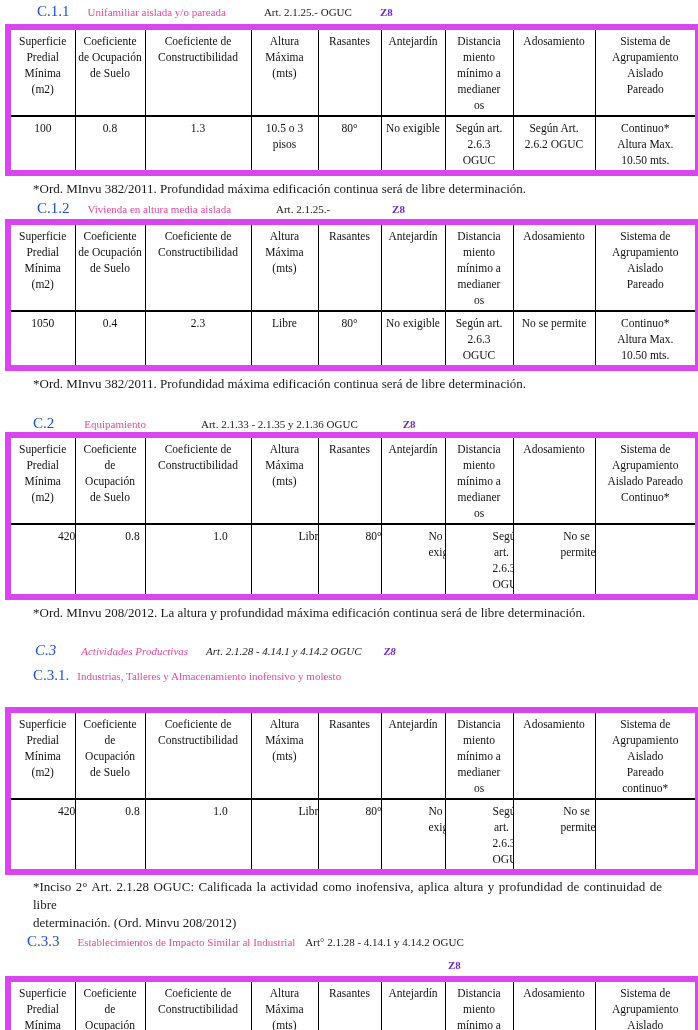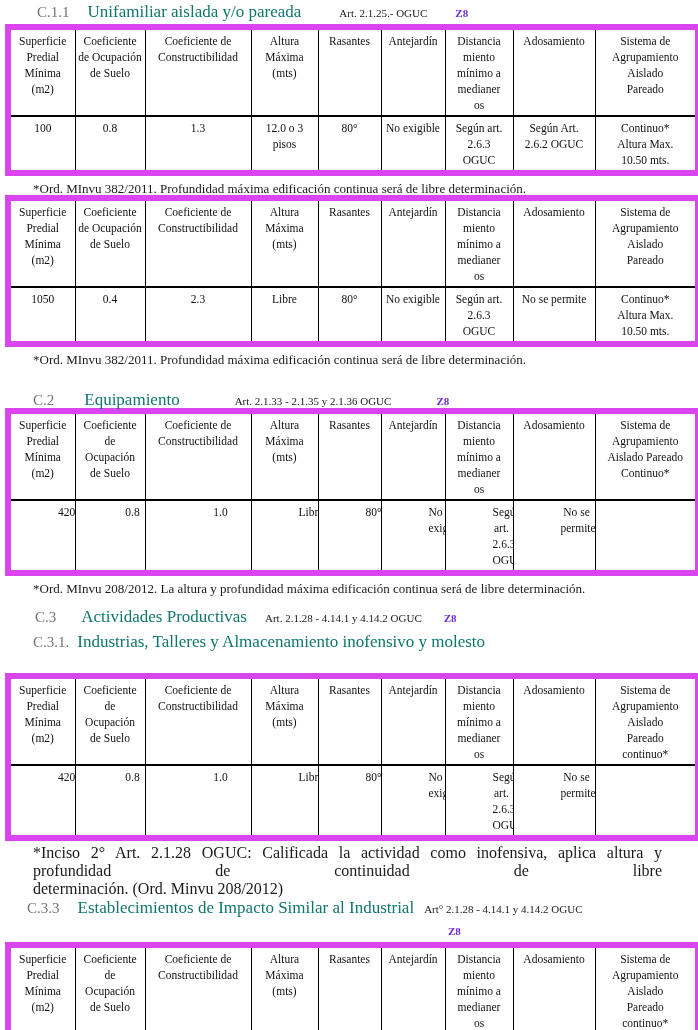--- a/index.html
+++ b/index.html
@@ -1,31 +1,31 @@
 <!DOCTYPE html>
 <html><head>
 <meta charset="utf-8">
 <style>
   html,body{margin:0;padding:0;background:#ffffff;}
   body{font-family:"Liberation Serif","DejaVu Serif",serif;color:#111;}
   .page{position:relative;width:698px;height:1030px;background:#fff;overflow:hidden;padding-top:2px;box-sizing:border-box;}
 
   
   .heading{padding-left:37px;white-space:nowrap;}
-  .hnum{font-size:15px;color:#737373;}
-  .htitle{font-size:17px;color:#0f766e;}
+  .hnum{font-size:15px;color:#1d4ed8;}
+  .htitle{font-size:11px;color:#ec4899;}
   .href{font-size:11px;color:#1a1a1a;}
   .hzone{font-size:11px;font-weight:bold;color:#6d28d9;}
   .h-c11{height:22px;}
   .h-c11 .htitle{margin-left:18px;} .h-c11 .href{margin-left:38px;margin-top:8px;} .h-c11 .hzone{margin-left:28px;}
   .h-c12{height:20px;margin-top:4px;}
   .h-c12 .htitle{margin-left:18px;} .h-c12 .href{margin-left:45px;} .h-c12 .hzone{margin-left:62px;}
   .h-c2{height:18px;margin-top:24px;padding-left:33px;}
   .h-c2 .htitle{margin-left:30px;} .h-c2 .href{margin-left:55px;} .h-c2 .hzone{margin-left:45px;}
-  .h-c3{height:18px;margin-top:12px;padding-left:35px;}
+  .h-c3{height:18px;margin-top:22px;padding-left:35px;font-style:italic;}
   .h-c3 .htitle{margin-left:25px;} .h-c3 .href{margin-left:18px;} .h-c3 .hzone{margin-left:22px;}
   .h-c31{height:18px;margin-top:7px;padding-left:33px;}
   .h-c31 .htitle{margin-left:8px;}
   .h-c33{height:18px;padding-left:27px;}
   .h-c33 .htitle{margin-left:18px;} .h-c33 .href{margin-left:10px;}
   .zone-line{margin-top:5px;height:18px;padding-left:448px;}
   .zone-line .hzone{margin-left:0;}
 
   
   table.ztable{border-collapse:collapse;table-layout:fixed;margin-left:5px;width:690px;border:6px solid #d946ef;}
@@ -38,21 +38,21 @@
     overflow:hidden;
   }
   .ztable thead th{border-bottom:2px solid #000;height:76px;}
   .ztable tbody td{height:46px;}
   .t-tall tbody td{height:50px;padding-left:47px;}
   .c1{width:67px;} .c2{width:70px;} .c3{width:106px;} .c4{width:67px;} .c5{width:63px;}
   .c6{width:64px;} .c7{width:68px;} .c8{width:82px;} .c9{width:103px;}
 
   
   .footnote{padding-left:33px;font-size:13px;color:#1a1a1a;margin-top:5px;height:14px;white-space:nowrap;}
-  .footnote2{padding-left:33px;padding-right:36px;font-size:16px;color:#1a1a1a;margin-top:3px;}
+  .footnote2{padding-left:33px;padding-right:36px;font-size:13px;color:#1a1a1a;margin-top:3px;}
   .footnote2 .fline1{display:block;text-align:justify;text-align-last:justify;line-height:18px;}
   .footnote2 .fline2{display:block;line-height:18px;}
   .mt-t4{margin-top:23px;}
   .mt-t5{margin-top:3px;}
 </style>
 </head>
 <body>
 
 <div class="page">
 
@@ -97,37 +97,40 @@
 Agrupamiento
 Aislado
 Pareado</th>
     </tr>
       </thead>
     <tbody>
         <tr>
       <td>100</td>
       <td>0.8</td>
       <td>1.3</td>
-      <td>12.0 o 3
+      <td>10.5 o 3
 pisos</td>
       <td>80°</td>
       <td>No exigible</td>
       <td>Según art.
 2.6.3
 OGUC</td>
       <td>Según Art.
 2.6.2 OGUC</td>
       <td>Continuo*
 Altura Max.
 10.50 mts.</td>
     </tr>
       </tbody>
   </table>
   <div class="footnote">*Ord. MInvu 382/2011. Profundidad máxima edificación continua será de libre determinación.</div>
 
+  <div class="heading h-c12">
+    <span class="hnum">C.1.2</span><span class="htitle">Vivienda en altura media aislada</span><span class="href">Art. 2.1.25.-</span><span class="hzone">Z8</span>
+  </div>
   <table class="ztable">
     <colgroup>
         <col class="c1">
         <col class="c2">
         <col class="c3">
         <col class="c4">
         <col class="c5">
         <col class="c6">
         <col class="c7">
         <col class="c8">

